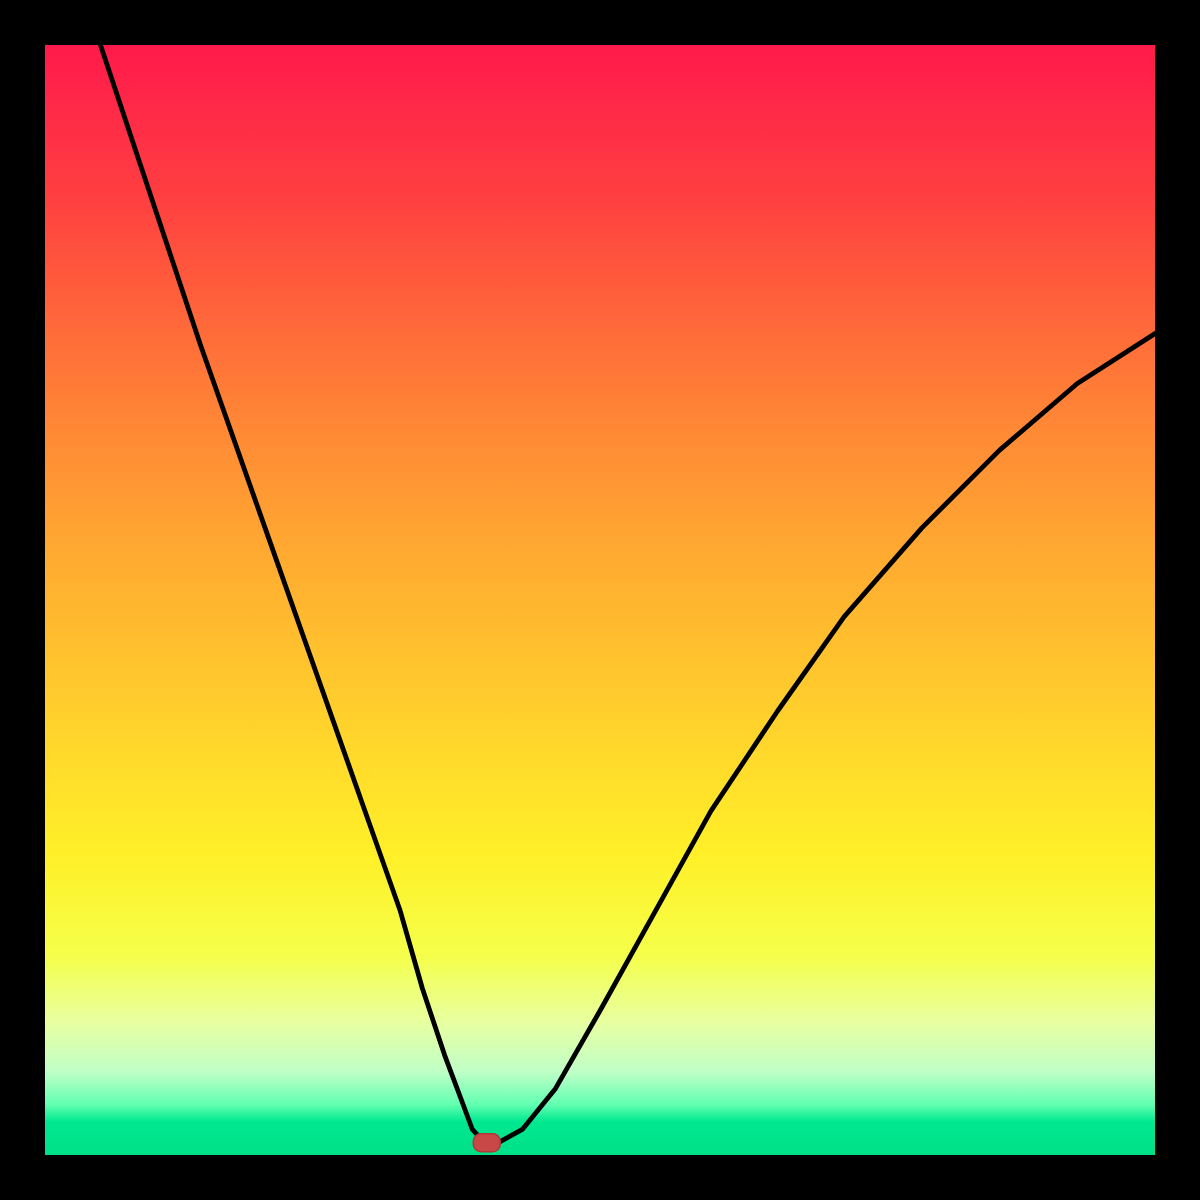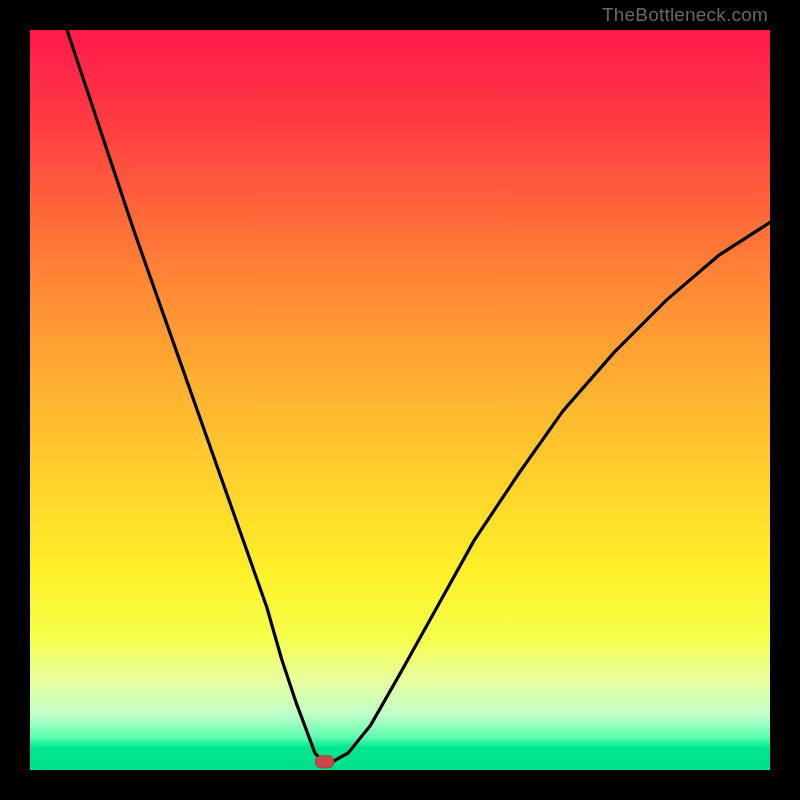--- a/index.html
+++ b/index.html
@@ -80,21 +80,20 @@
   .marker {
     fill: #c84848;
     stroke: #b03838;
     stroke-width: 1;
   }
 </style>
 </head>
 <body>
 
 <div class="frame">
-  <div class="watermark">TheBottleneck.com</div>
   <div class="plot-area">
     <div class="gradient-bg"></div>
     <svg class="curve-svg" viewBox="0 0 740 740" preserveAspectRatio="none">
       <path class="curve-path" id="curvePath" d="M37.00 0.00 L59.20 66.60 L81.40 133.20 L103.60 199.80 L125.80 262.70 L148.00 325.60 L170.20 388.50 L192.40 451.40 L214.60 514.30 L236.80 577.20 L251.60 629.00 L266.40 673.40 L277.50 703.00 L284.90 722.98 L292.30 731.12 L303.40 731.12 L318.20 722.98 L340.40 695.60 L370.00 643.80 L407.00 577.20 L444.00 510.60 L488.40 444.00 L532.80 381.10 L584.60 321.90 L636.40 270.10 L688.20 225.70 L740.00 192.40"></path>
       <rect class="marker" id="markerRect" rx="5" ry="5" width="18" height="12" x="285.52" y="725.86"></rect>
     </svg>
   </div>
 </div>
 
 </body></html>

